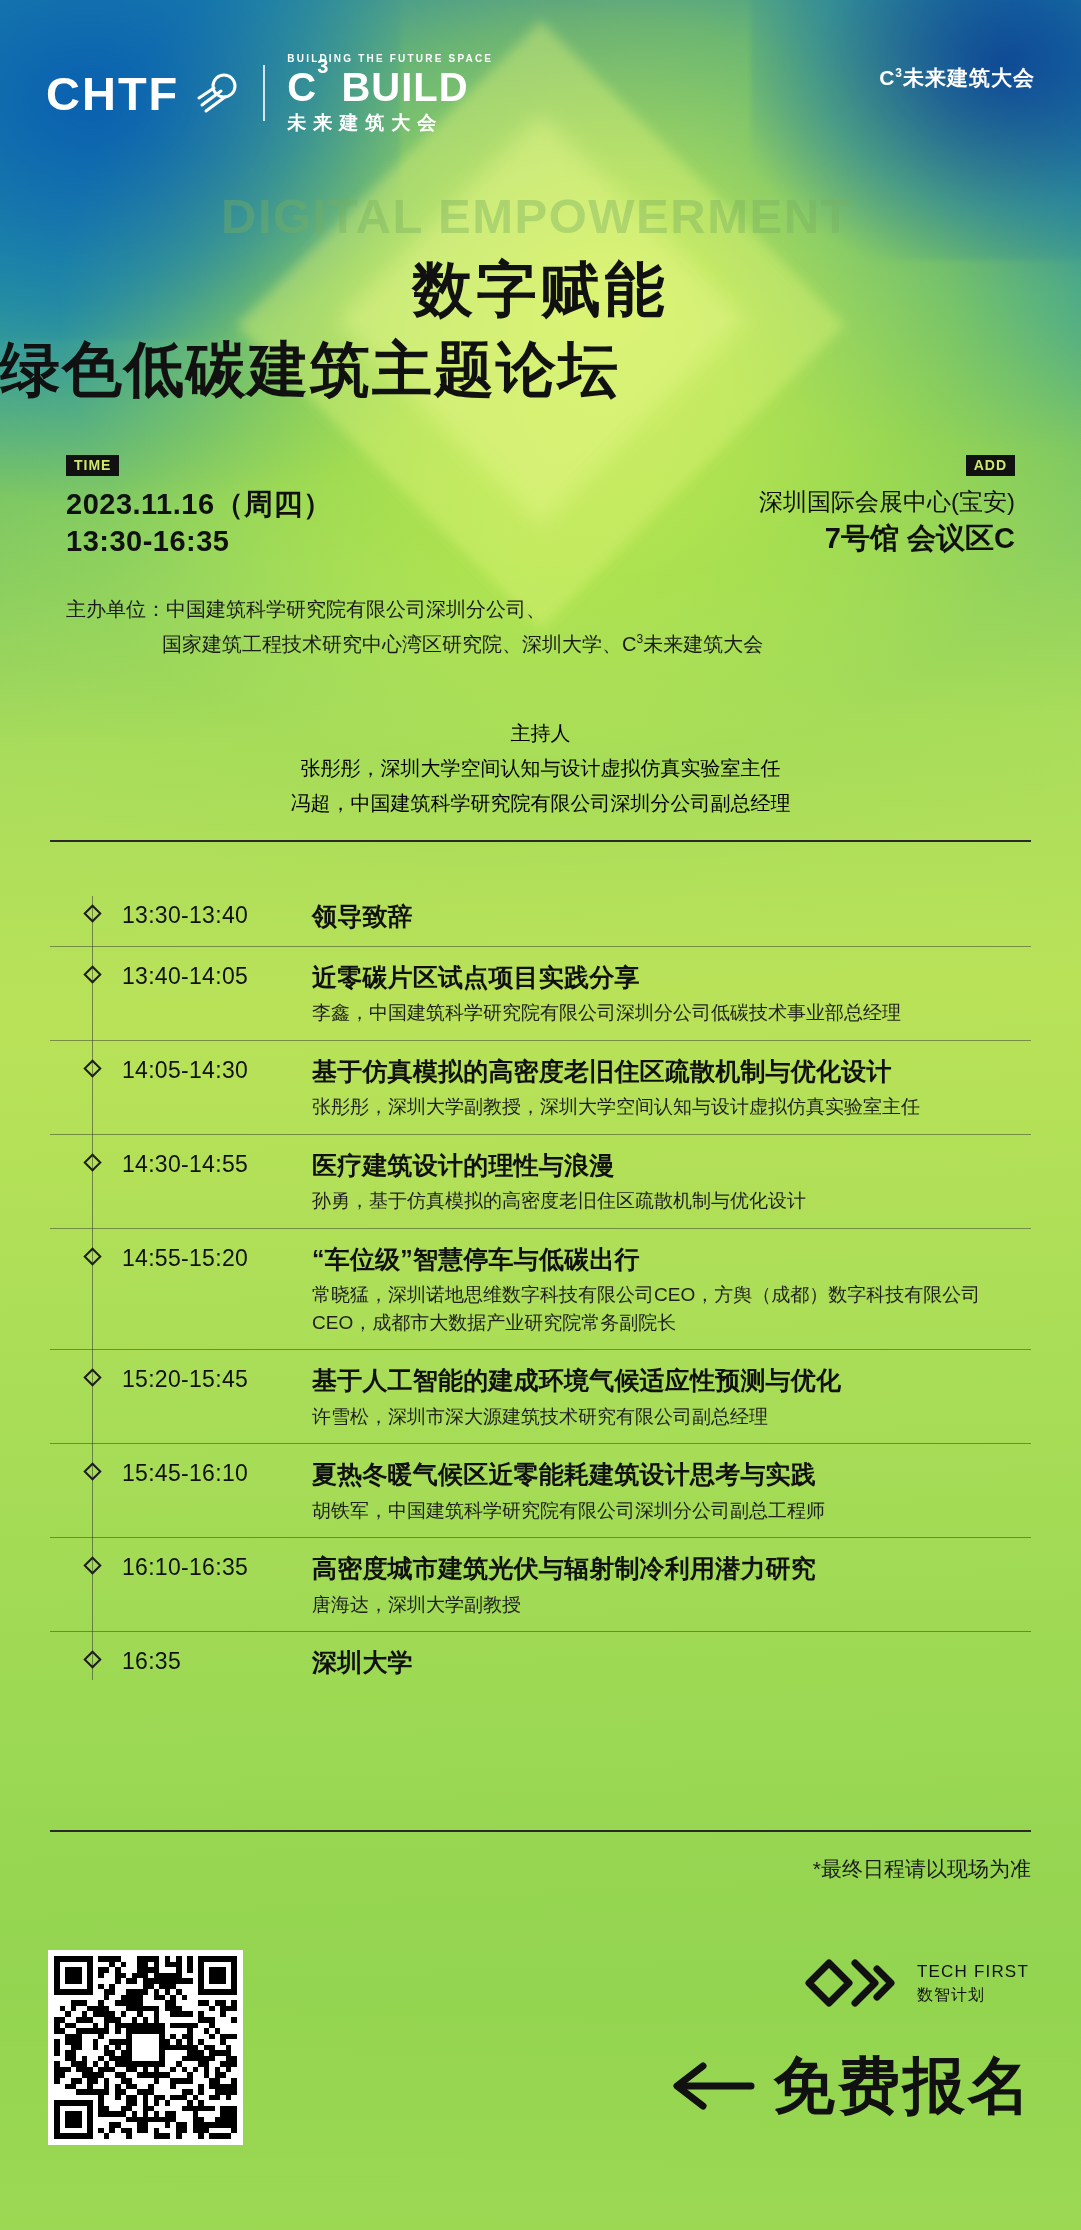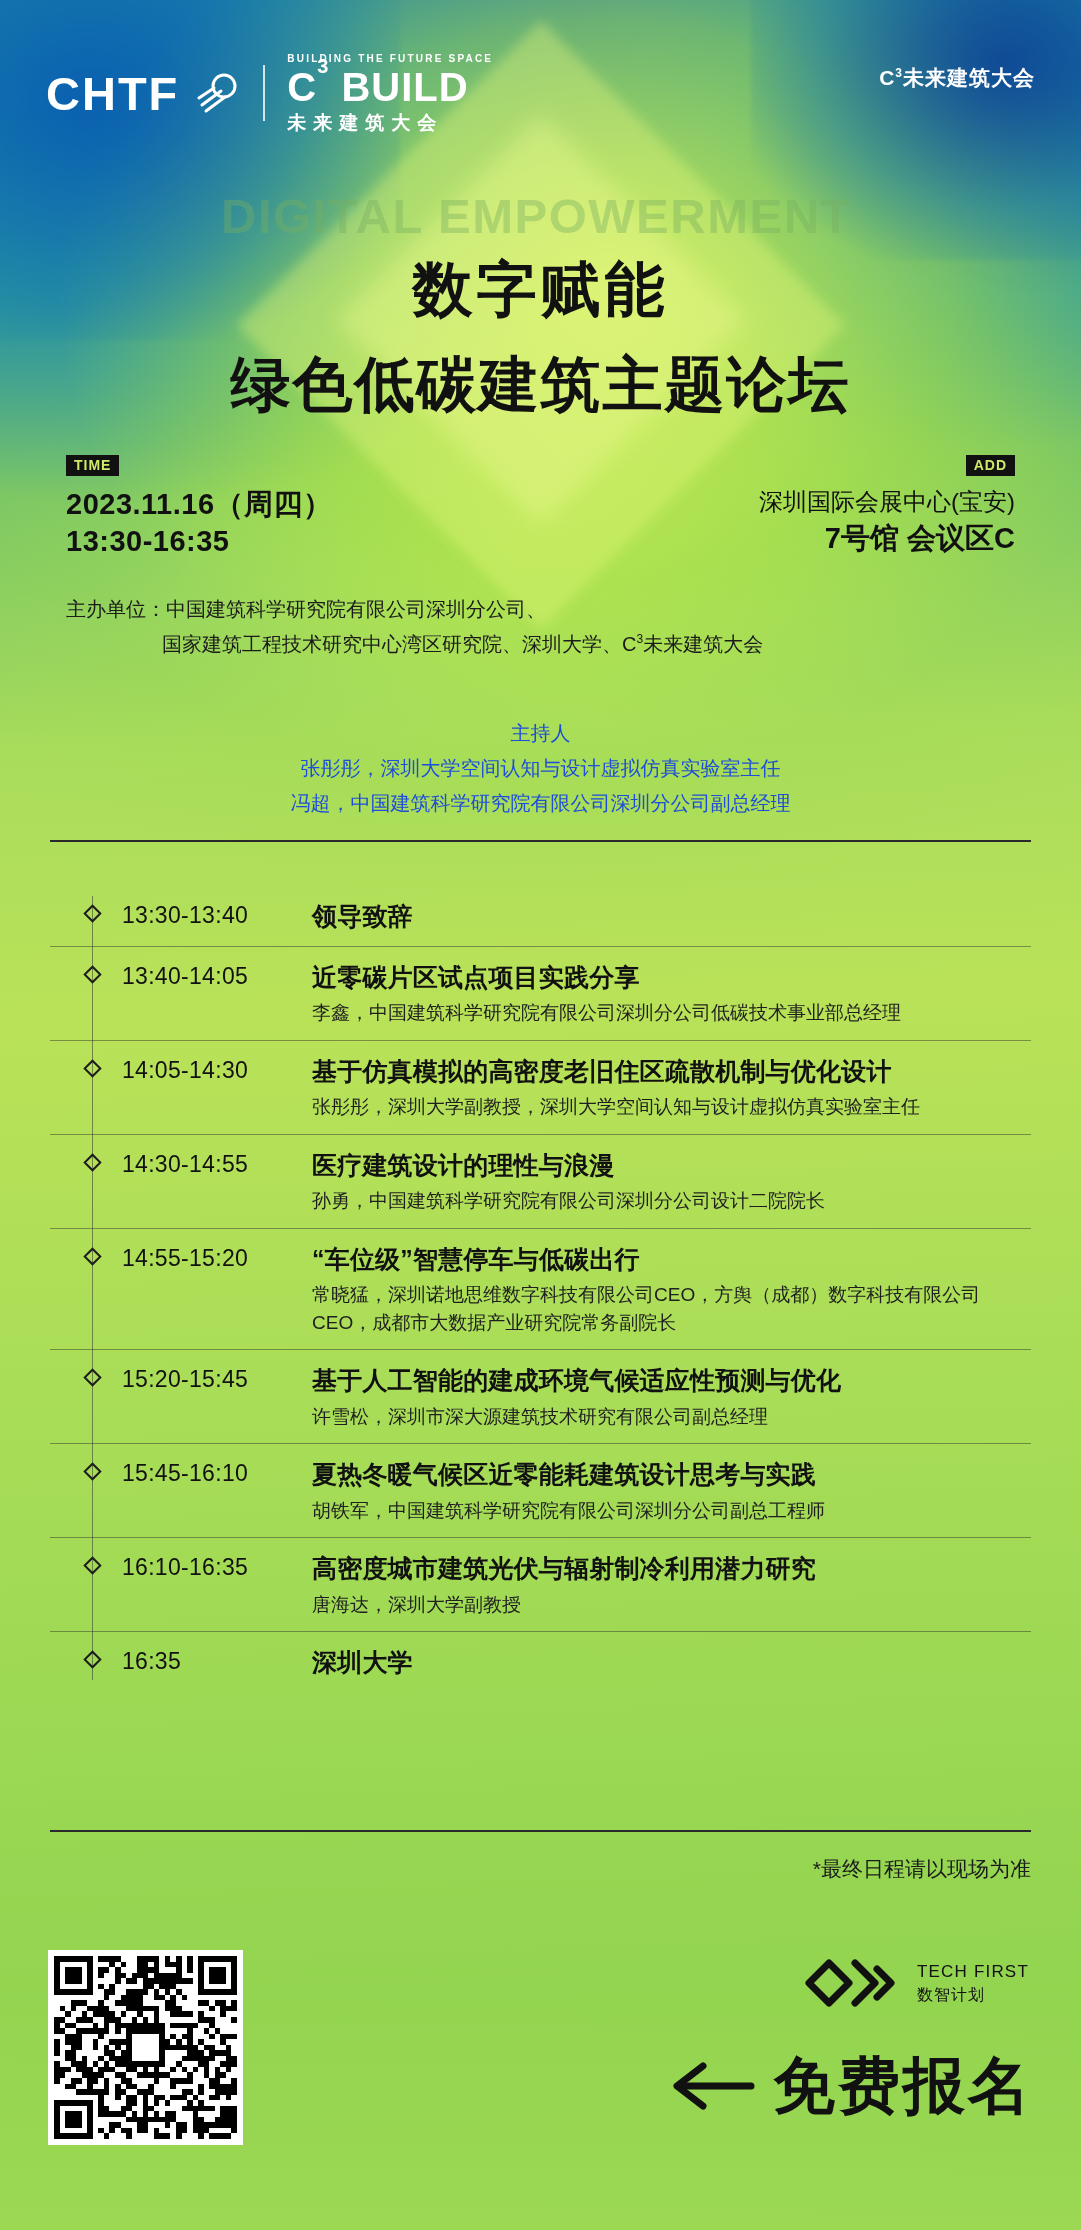--- a/index.html
+++ b/index.html
@@ -147,26 +147,25 @@
     top: 250px; left: 0; right: 0;
     text-align: center;
     font-size: 60px;
     font-weight: 700;
     color: #111;
     letter-spacing: 4px;
   }
   .title2 {
     position: absolute;
     top: 330px; left: 0; right: 0;
-    text-align: center;
+    text-align: left;
     font-size: 60px;
     font-weight: 700;
     color: #111;
     letter-spacing: 2px;
-    margin-top: 15px;
   }
 
   
   .tag {
     display: inline-block;
     background: #111;
     color: #cfe96a;
     font-size: 14px;
     font-weight: 700;
     letter-spacing: 1px;
@@ -207,21 +206,21 @@
     line-height: 1.75;
   }
   .organizer .ind { padding-left: 96px; }
   .organizer sup { font-size: 12px; }
 
   
   .host {
     position: absolute;
     left: 0; right: 0; top: 716px;
     text-align: center;
-    color: #1d4ed8;
+    color: #000000;
     font-size: 20px;
     line-height: 1.75;
   }
   .host .h-title { font-weight: 500; }
 
   
   .rule {
     position: absolute;
     left: 50px; right: 50px;
     height: 2px;
@@ -424,21 +423,21 @@
         <div class="body">
           <div class="topic">基于仿真模拟的高密度老旧住区疏散机制与优化设计</div>
           <div class="speaker">张彤彤，深圳大学副教授，深圳大学空间认知与设计虚拟仿真实验室主任</div>
         </div>
       </div>
       <div class="item">
         <div class="diamond"></div>
         <div class="time">14:30-14:55</div>
         <div class="body">
           <div class="topic">医疗建筑设计的理性与浪漫</div>
-          <div class="speaker">孙勇，中国建筑科学研究院有限公司深圳分公司设计二院院长</div>
+          <div class="speaker">孙勇，基于仿真模拟的高密度老旧住区疏散机制与优化设计</div>
         </div>
       </div>
       <div class="item">
         <div class="diamond"></div>
         <div class="time">14:55-15:20</div>
         <div class="body">
           <div class="topic">“车位级”智慧停车与低碳出行</div>
           <div class="speaker">常晓猛，深圳诺地思维数字科技有限公司CEO，方舆（成都）数字科技有限公司CEO，成都市大数据产业研究院常务副院长</div>
         </div>
       </div>

